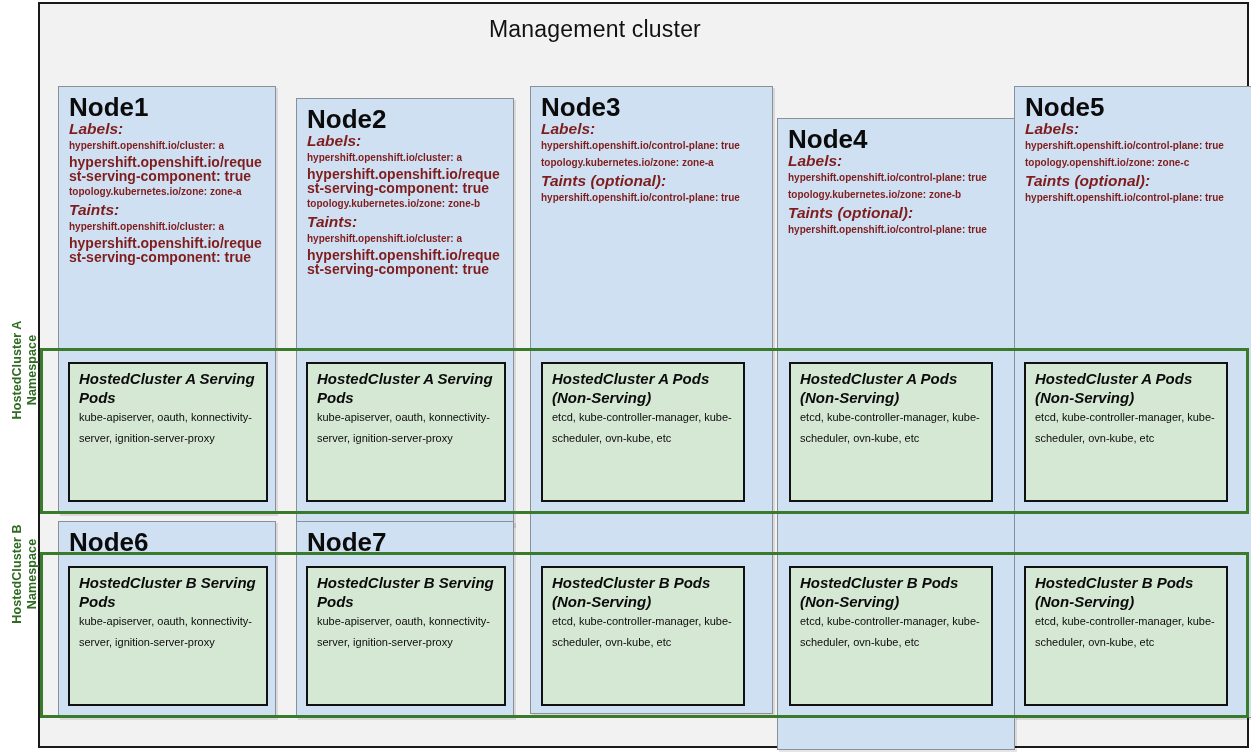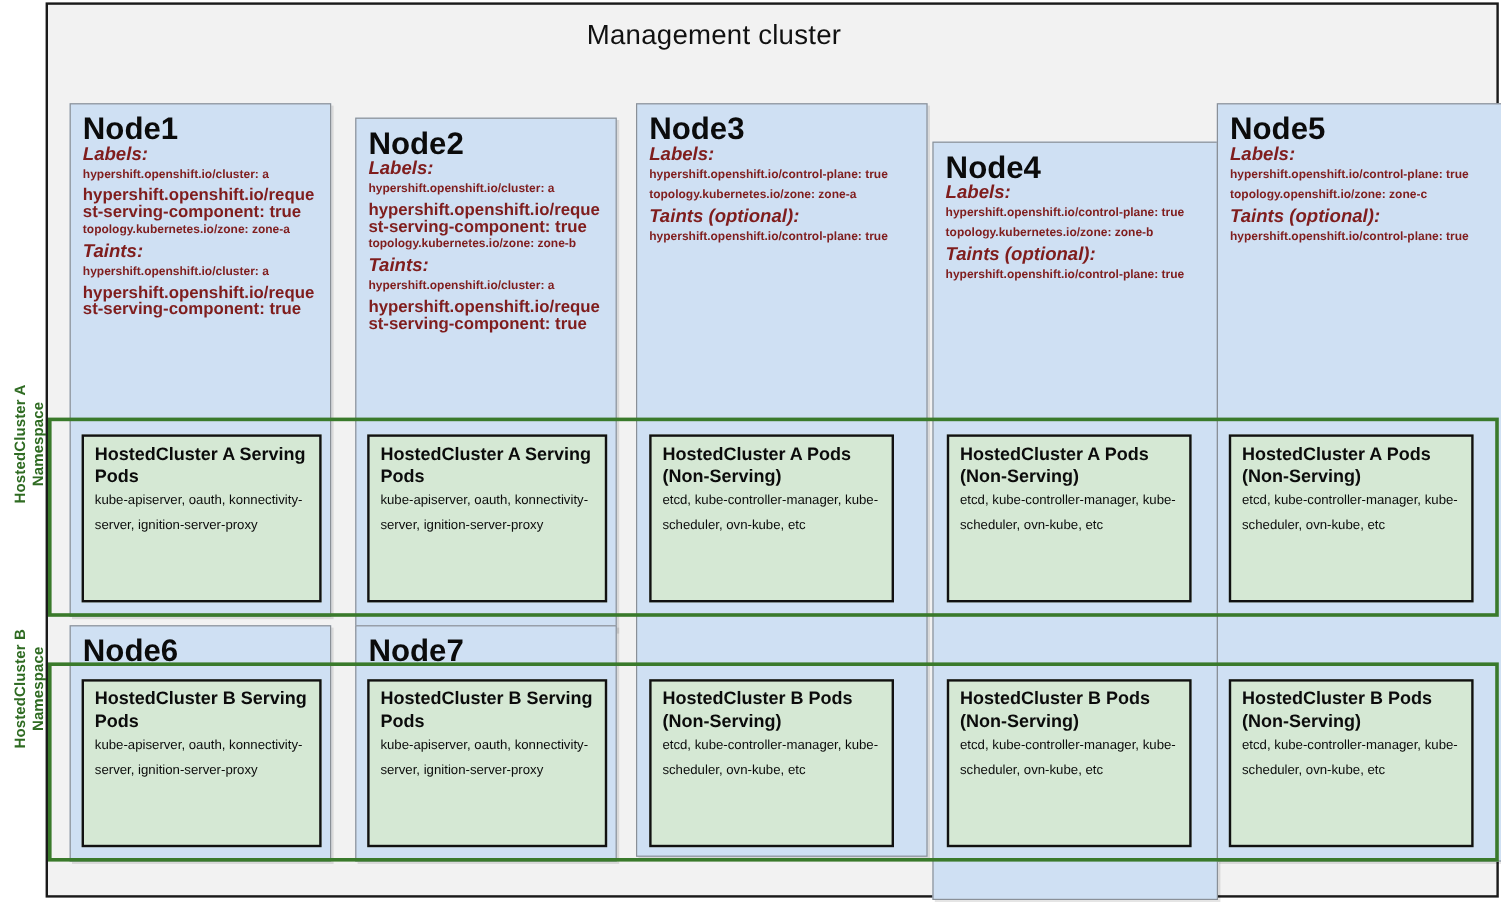--- a/index.html
+++ b/index.html
@@ -42,21 +42,21 @@
     transform:rotate(-90deg); transform-origin:50% 50%;
     white-space:nowrap;
   }
   .ns-label span{display:block;}
 
   
   .pod-box{
     position:absolute; background:#d5e8d4; border:2px solid #111111;
     box-sizing:border-box; padding:6px 7px 5px 9px; color:#0b0b0b;
   }
-  .pod-title{ font-size:15px; font-weight:bold; line-height:18.5px; }
+  .pod-title{ font-size:15px; font-weight:bold; line-height:18.5px;font-style:italic; }
   .pod-list{ font-size:11px; line-height:21px; word-break:break-word; }
 </style>
 </head>
 <body>
 
 <div id="root">
 
   <div class="mgmt-frame"></div>
   <div class="mgmt-title">Management cluster</div>
 

